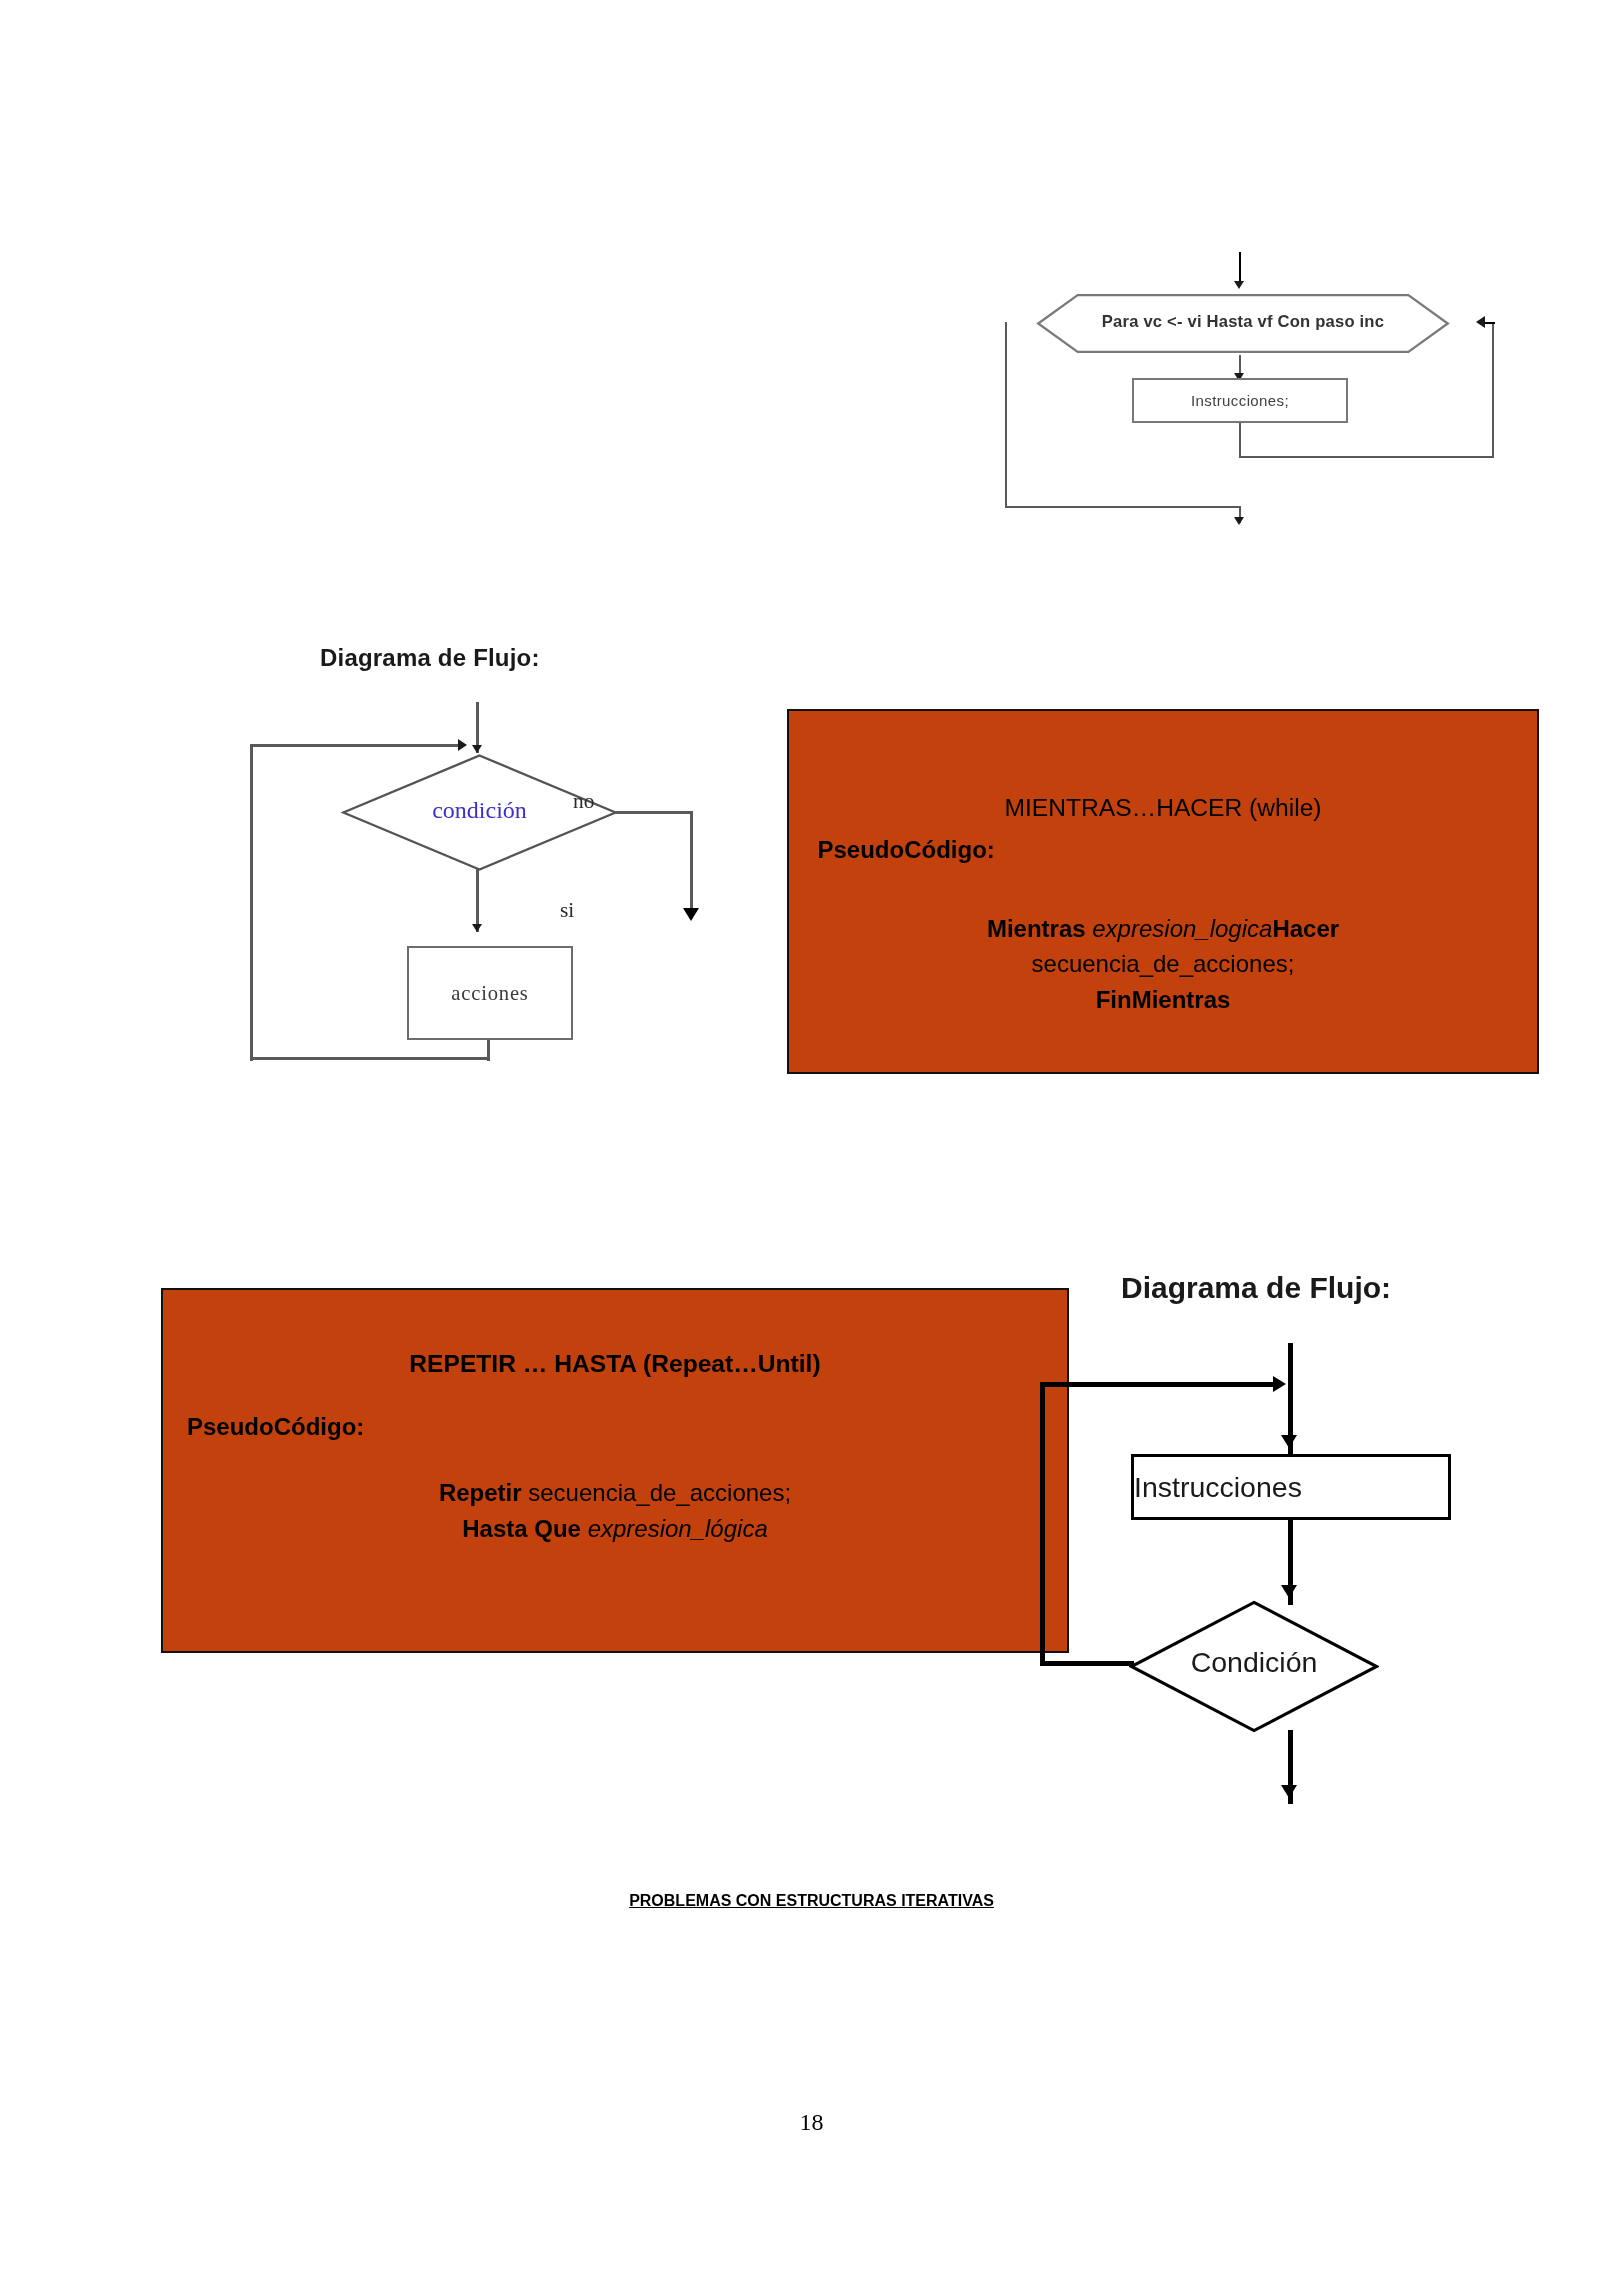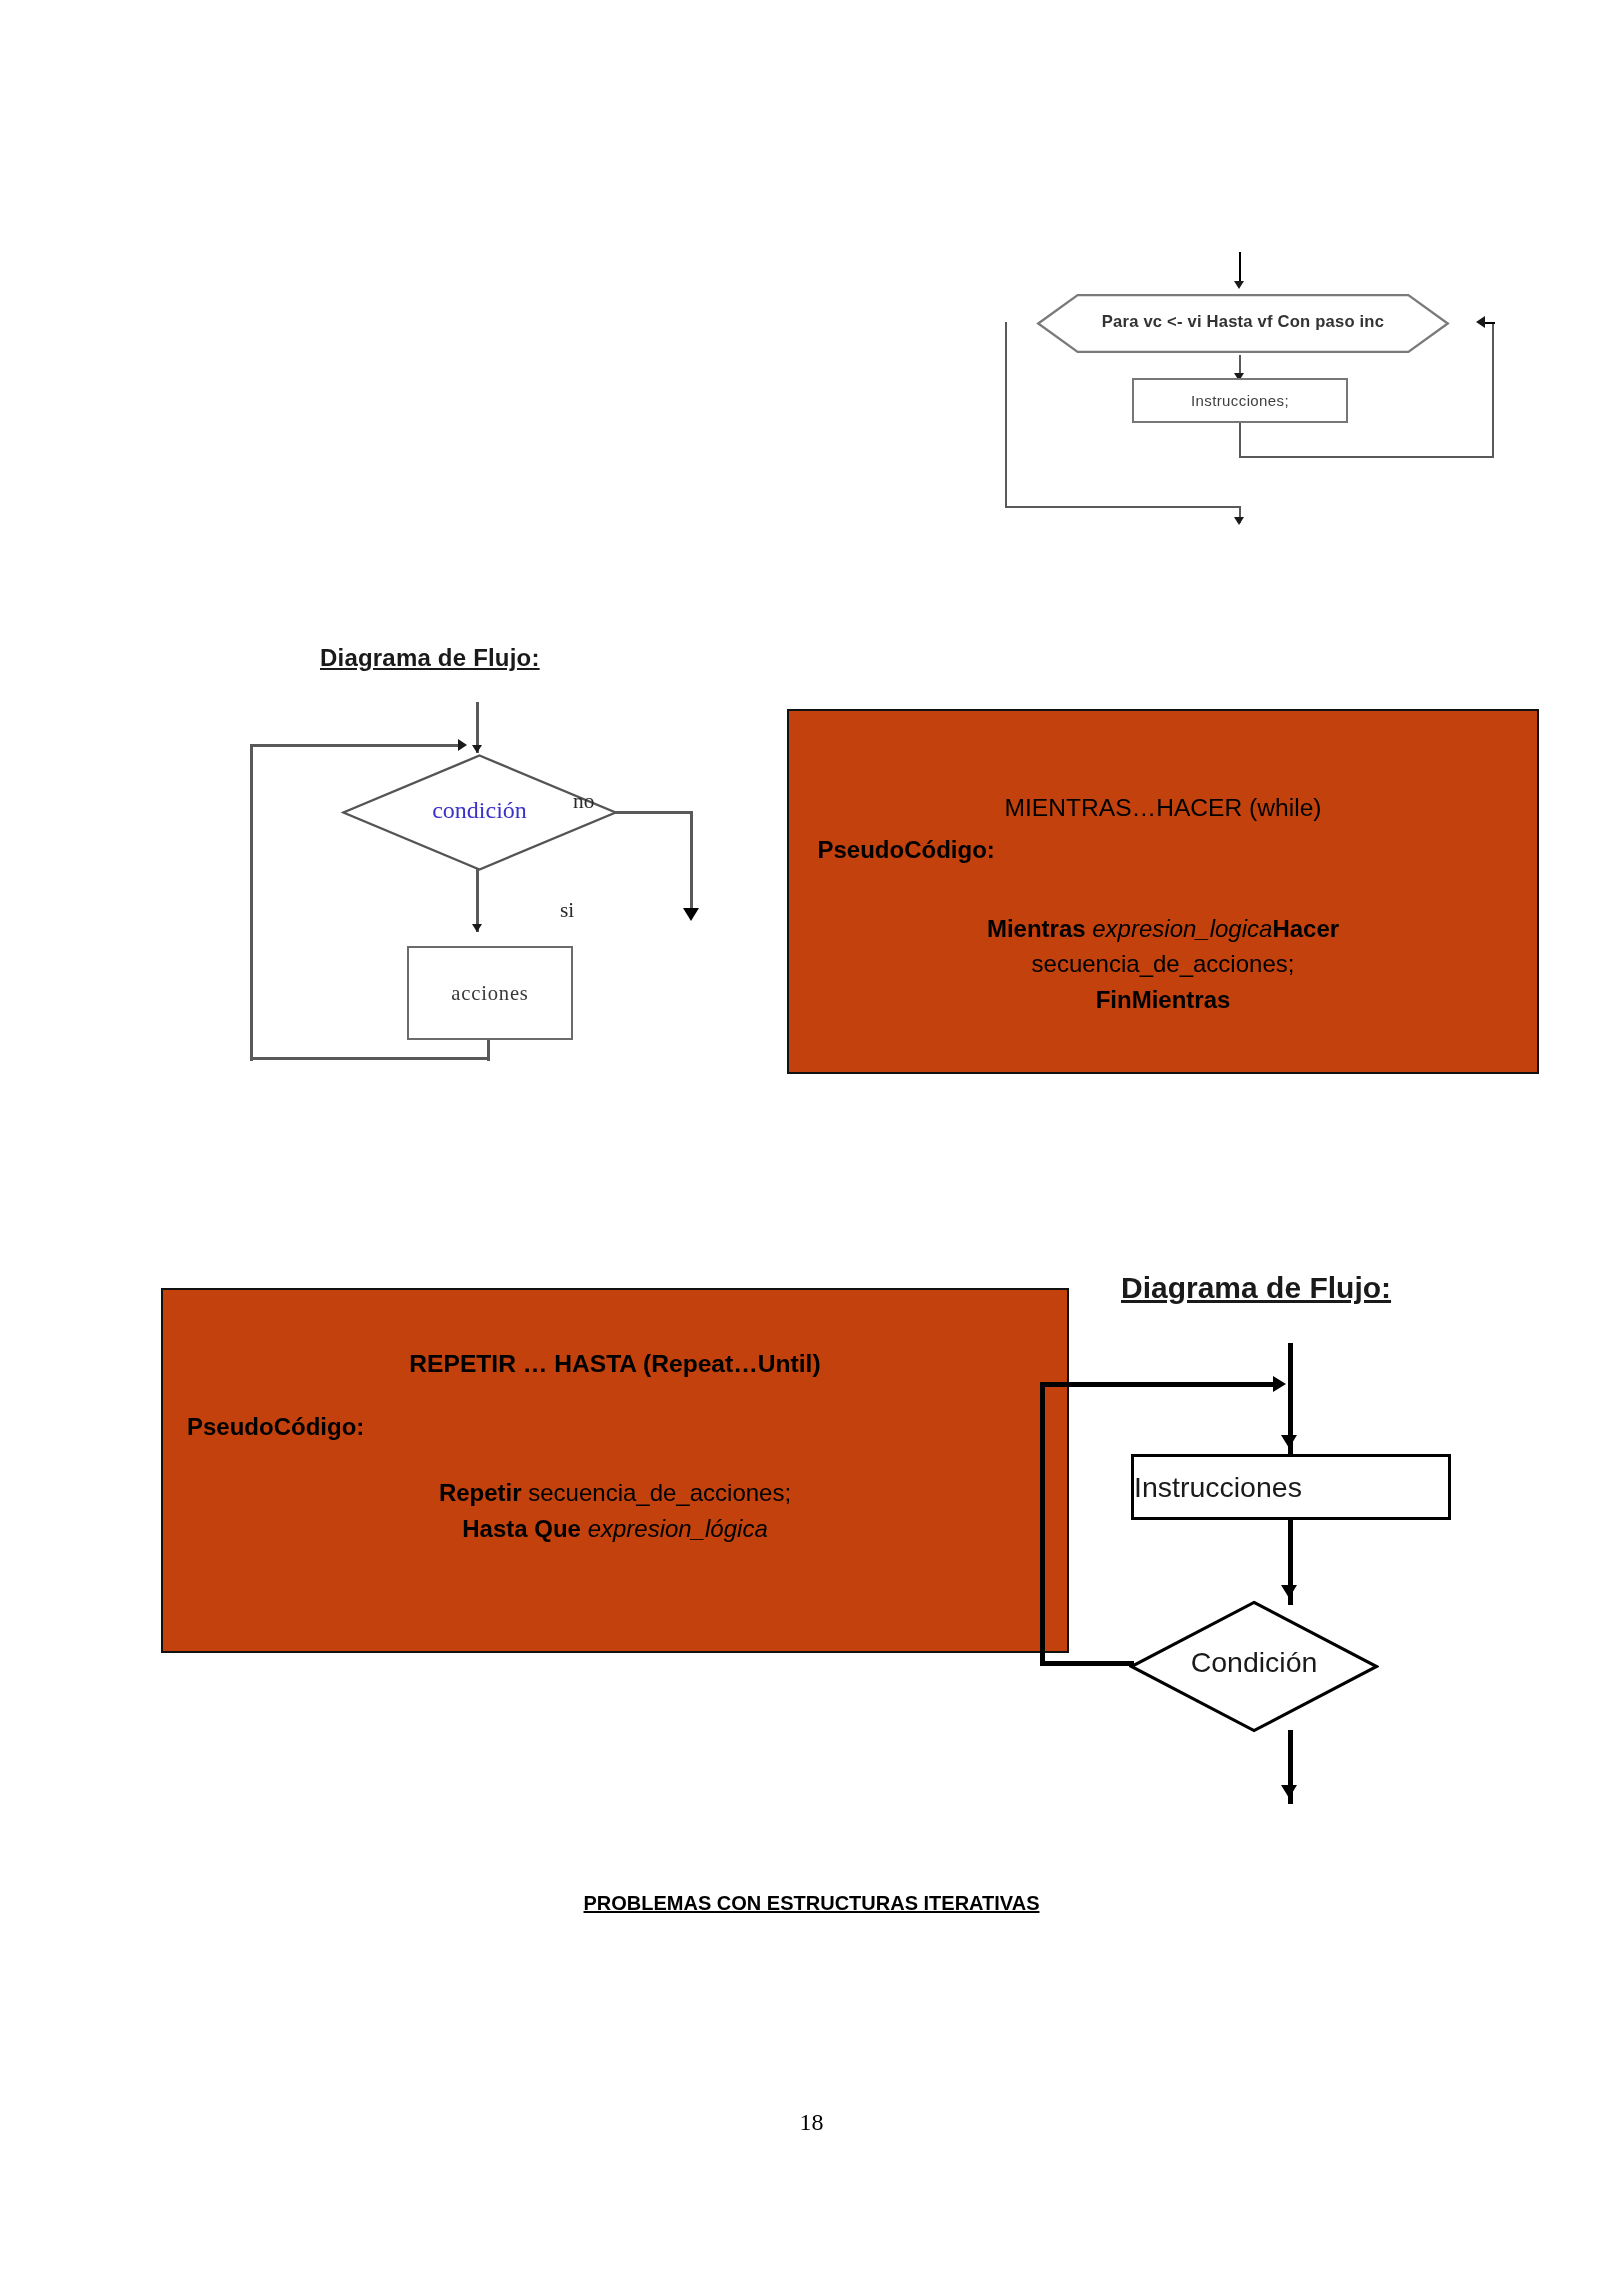--- a/index.html
+++ b/index.html
@@ -90,38 +90,37 @@
     font-family: "Liberation Sans", sans-serif;
     line-height: 1.45;
   }
   .kw { font-weight: bold; }
   .it { font-style: italic; }
 
   .section-heading {
     position: absolute;
     width: 100%;
     text-align: center;
-    font-size: 20px;
+    font-size: 16px;
     font-weight: bold;
     text-decoration: underline;
     font-family: "Liberation Sans", sans-serif;
   }
   .page-number {
     position: absolute;
     width: 100%;
     text-align: center;
     font-size: 24px;
     font-family: "Liberation Serif", serif;
   }
 
   
   .diag-title {
     position: absolute;
     font-weight: bold;
-    text-decoration: underline;
     font-family: "Liberation Sans", sans-serif;
     color: #1a1a1a;
     white-space: nowrap;
   }
   .diag-title.small { font-size: 24px; letter-spacing: 0.2px; }
   .diag-title.big { font-size: 30px; }
 
   
   .hexagon {
     position: absolute;

